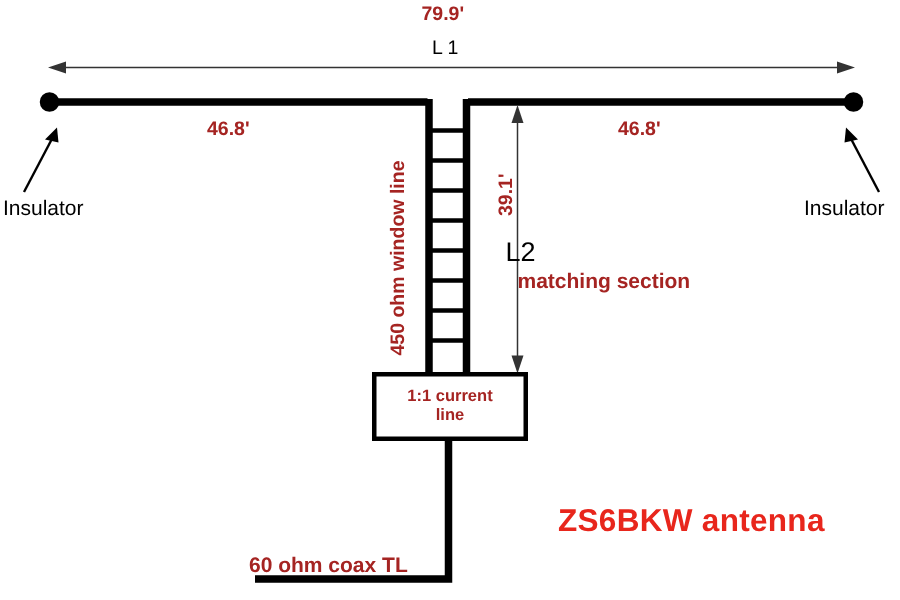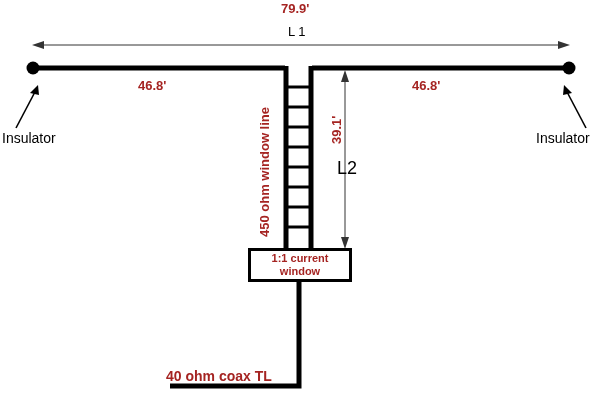--- a/index.html
+++ b/index.html
@@ -131,40 +131,42 @@
     <g fill="#333333" stroke="none">
       <polygon points="345,249 341,237 349,237"></polygon>
     </g>
 
     <g stroke="#000000" stroke-width="5" fill="none" stroke-linejoin="miter">
       <polyline points="299,282 299,386 170,386"></polyline>
     </g>
 
   </svg>
 
-  <div class="balunbox" style="left:248px; top:248px; width:104px; height:34px;">
+  <div class="balunbox" style="left:248px; top:248px; width:104px; height:46px;">
     <span>1:1 current</span>
-    <span>window</span>
+    <span>line</span>
   </div>
 
   <div class="lbl lbl-red" style="left:281px; top:2px; font-size:13px;">79.9'</div>
 
   <div class="lbl lbl-black" style="left:288px; top:25px; font-size:13px;">L 1</div>
 
   <div class="lbl lbl-red" style="left:138px; top:79px; font-size:13px;">46.8'</div>
 
   <div class="lbl lbl-red" style="left:412px; top:79px; font-size:13px;">46.8'</div>
 
   <div class="lbl lbl-red rot90" style="left:258px; top:237px; font-size:13px;">450 ohm window line</div>
 
   <div class="lbl lbl-red rot90" style="left:330px; top:144px; font-size:13px;">39.1'</div>
 
   <div class="lbl lbl-black" style="left:337px; top:159px; font-size:18px;">L2</div>
 
+  <div class="lbl lbl-red" style="left:345px; top:180px; font-size:14px;">matching section</div>
 
-  <div class="lbl lbl-red" style="left:166px; top:369px; font-size:14px;">40 ohm coax TL</div>
+  <div class="lbl lbl-red" style="left:166px; top:369px; font-size:14px;">60 ohm coax TL</div>
 
   <div class="lbl lbl-black" style="left:2px; top:131px; font-size:14px;">Insulator</div>
 
   <div class="lbl lbl-black" style="left:536px; top:131px; font-size:14px;">Insulator</div>
 
+  <div class="lbl title-red" style="left:372px; top:337px;">ZS6BKW antenna</div>
 
 </div>
 
 </body></html>

